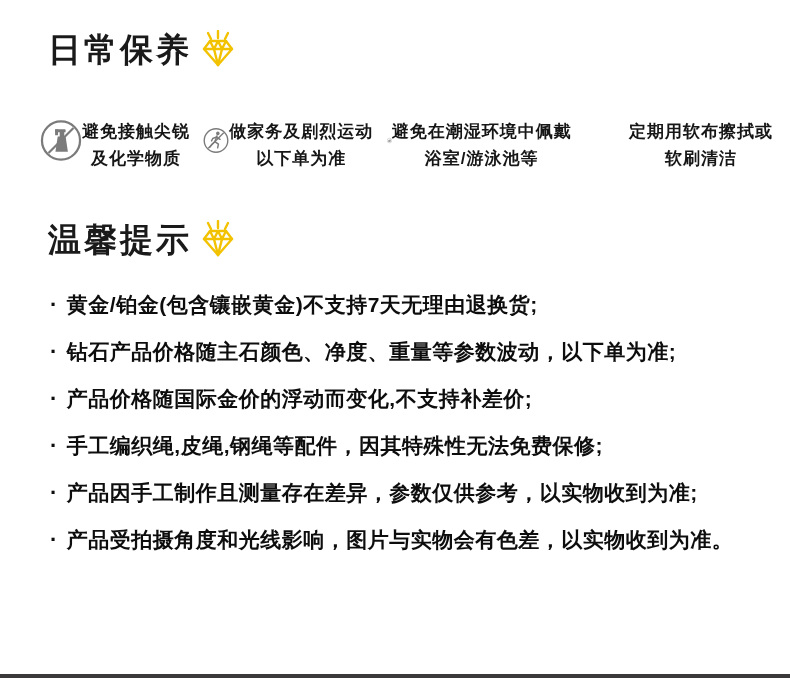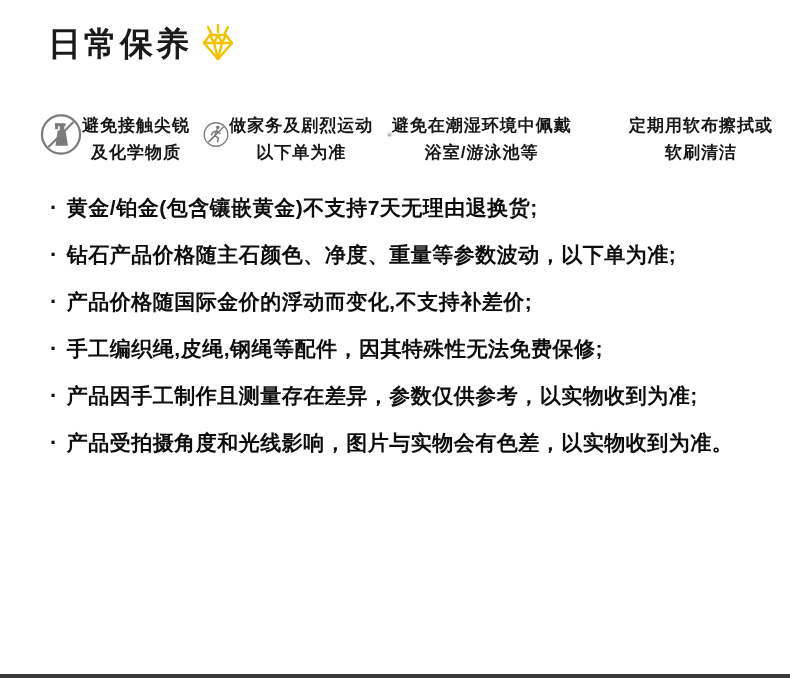--- a/index.html
+++ b/index.html
@@ -11,21 +11,21 @@
     height: 678px;
     background: #ffffff;
     overflow: hidden;
     color: #111111;
   }
   .section-header {
     display: flex;
     align-items: center;
     padding-left: 48px;
   }
-  .section-header.first { padding-top: 22px; }
+  .section-header.first { padding-top: 28px; }
   .section-header.second { margin-top: 46px; }
   .section-title {
     font-size: 33px;
     font-weight: 700;
     letter-spacing: 3px;
     color: #1a1a1a;
   }
   .diamond-svg { margin-left: 6px; margin-top: -4px; }
 
   .icons-row {
@@ -176,20 +176,36 @@
         <circle cx="32" cy="32" r="29" stroke="#7b7b7b" stroke-width="3.4"></circle>
       </svg>
       <div class="care-caption">
         <span>定期用软布擦拭或</span>
         <span>软刷清洁</span>
       </div>
     </div>
 
   </div>
 
+  <div class="section-header second">
+    <span class="section-title">温馨提示</span>
+    <svg class="diamond-svg" width="40" height="38" viewBox="0 0 40 38" fill="none" stroke="#F2C200" stroke-width="2.4" stroke-linecap="round" stroke-linejoin="round">
+      <line x1="13" y1="9" x2="10" y2="3"></line>
+      <line x1="20" y1="8" x2="20" y2="1"></line>
+      <line x1="27" y1="9" x2="30" y2="3"></line>
+      <polygon points="6,19 12,11 28,11 34,19 20,35"></polygon>
+      <line x1="6" y1="19" x2="34" y2="19"></line>
+      <line x1="12" y1="11" x2="16" y2="19"></line>
+      <line x1="28" y1="11" x2="24" y2="19"></line>
+      <line x1="20" y1="11" x2="16" y2="19"></line>
+      <line x1="20" y1="11" x2="24" y2="19"></line>
+      <line x1="16" y1="19" x2="20" y2="35"></line>
+      <line x1="24" y1="19" x2="20" y2="35"></line>
+    </svg>
+  </div>
 
   <ul class="tips-list">
     <li>
       <span class="bullet-dot">·</span>
       <span>黄金/铂金(包含镶嵌黄金)不支持7天无理由退换货;</span>
     </li>
     <li>
       <span class="bullet-dot">·</span>
       <span>钻石产品价格随主石颜色、净度、重量等参数波动，以下单为准;</span>
     </li>

